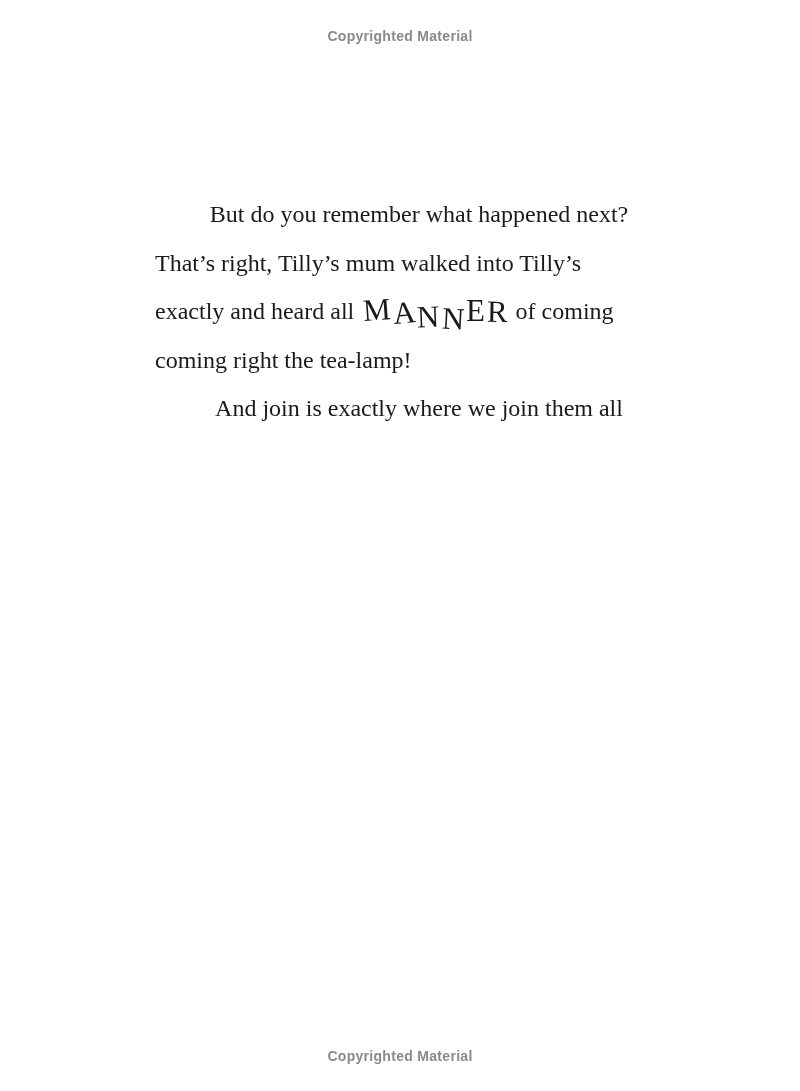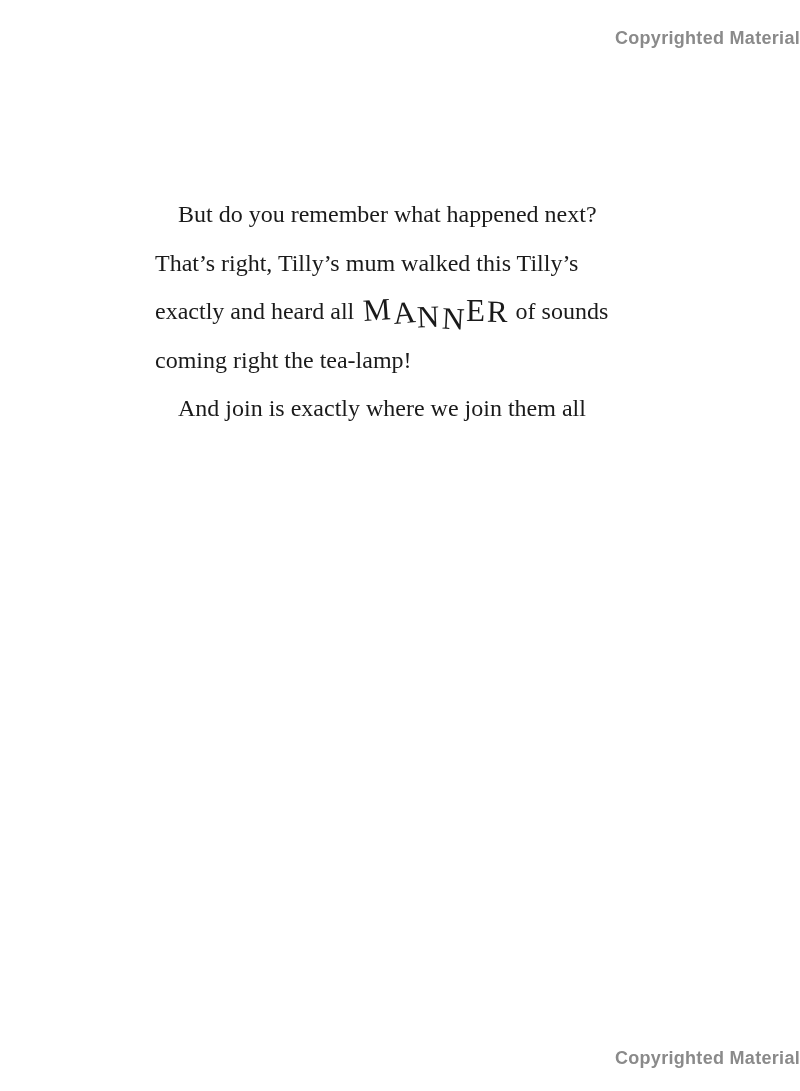--- a/index.html
+++ b/index.html
@@ -11,41 +11,41 @@
     position: relative;
     width: 800px;
     height: 1091px;
     background: #ffffff;
     overflow: hidden;
   }
   .notice {
     position: absolute;
     left: 0;
     width: 100%;
-    text-align: right;
+    text-align: center;
     font-family: "Liberation Sans", sans-serif;
     font-weight: bold;
-    font-size: 18px;
+    font-size: 14px;
     letter-spacing: 0.3px;
     color: #8a8a8a;
   }
   .notice-top { top: 28px; }
   .notice-bottom { top: 1048px; }
   .text-block {
     position: absolute;
     left: 155px;
     top: 190px;
     width: 505px;
     font-family: "Liberation Serif", serif;
     font-size: 24px;
     line-height: 48.5px;
     color: #1a1a1a;
   }
   .line { margin: 0; }
-  .line.indent { text-indent: 23px; }
+  .line.indent { text-indent: 23px; text-align: center; }
   .special-word {
     display: inline-block;
     margin: 0 7px 0 8px;
     white-space: nowrap;
   }
   .special-word .ltr {
     display: inline-block;
     font-size: 31px;
     line-height: 1;
     margin: 0 1px;
@@ -62,23 +62,23 @@
 <body>
 
 <div class="page">
 
   <div class="notice notice-top">Copyrighted Material</div>
 
   <div class="text-block">
 
     <div class="line indent">But do you remember what happened next?</div>
 
-    <div class="line">That’s right, Tilly’s mum walked this Tilly’s</div>
+    <div class="line">That’s right, Tilly’s mum walked into Tilly’s</div>
 
-    <div class="line"><span>exactly and heard all</span><span class="special-word"><span class="ltr">M</span><span class="ltr">A</span><span class="ltr">N</span><span class="ltr">N</span><span class="ltr">E</span><span class="ltr">R</span></span><span>of sounds</span></div>
+    <div class="line"><span>exactly and heard all</span><span class="special-word"><span class="ltr">M</span><span class="ltr">A</span><span class="ltr">N</span><span class="ltr">N</span><span class="ltr">E</span><span class="ltr">R</span></span><span>of coming</span></div>
 
     <div class="line">coming right the tea-lamp!</div>
 
     <div class="line indent">And join is exactly where we join them all</div>
 
 
   </div>
 
   <div class="notice notice-bottom">Copyrighted Material</div>
 

